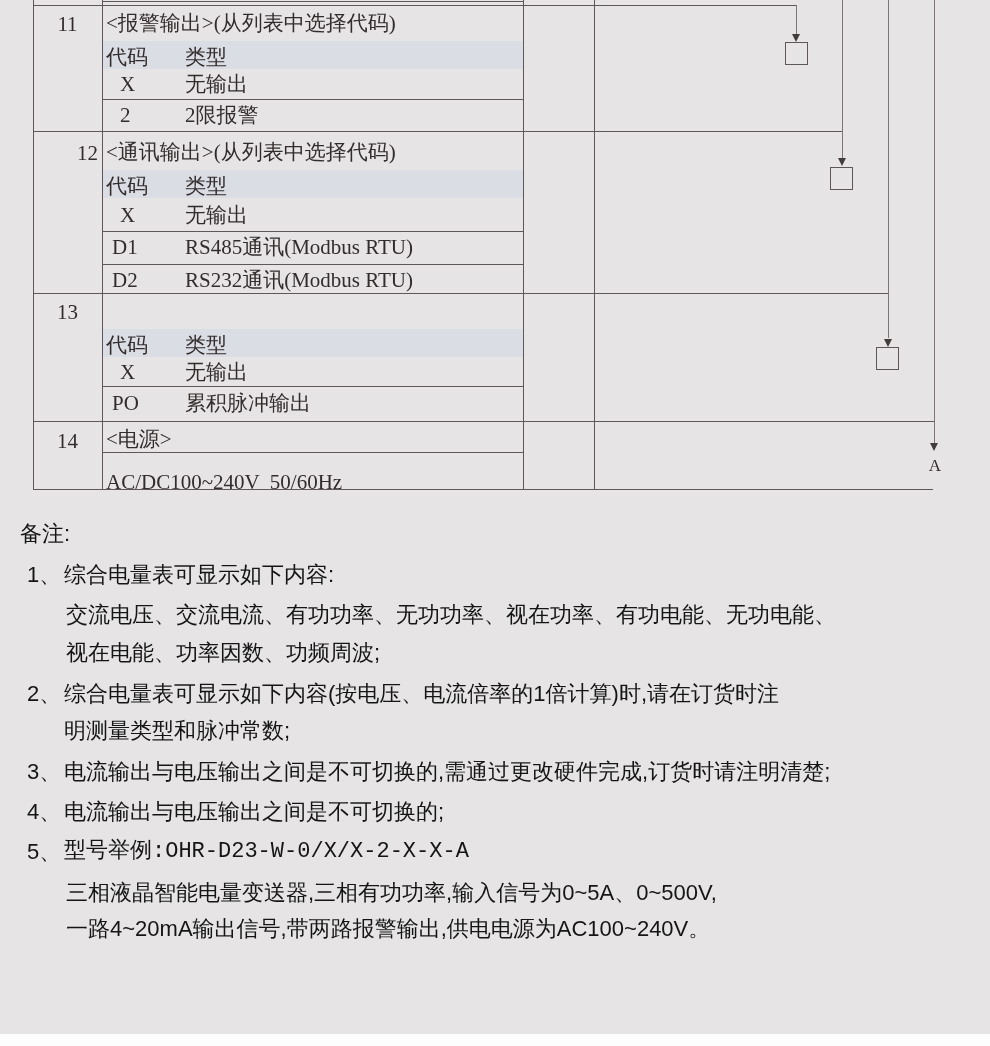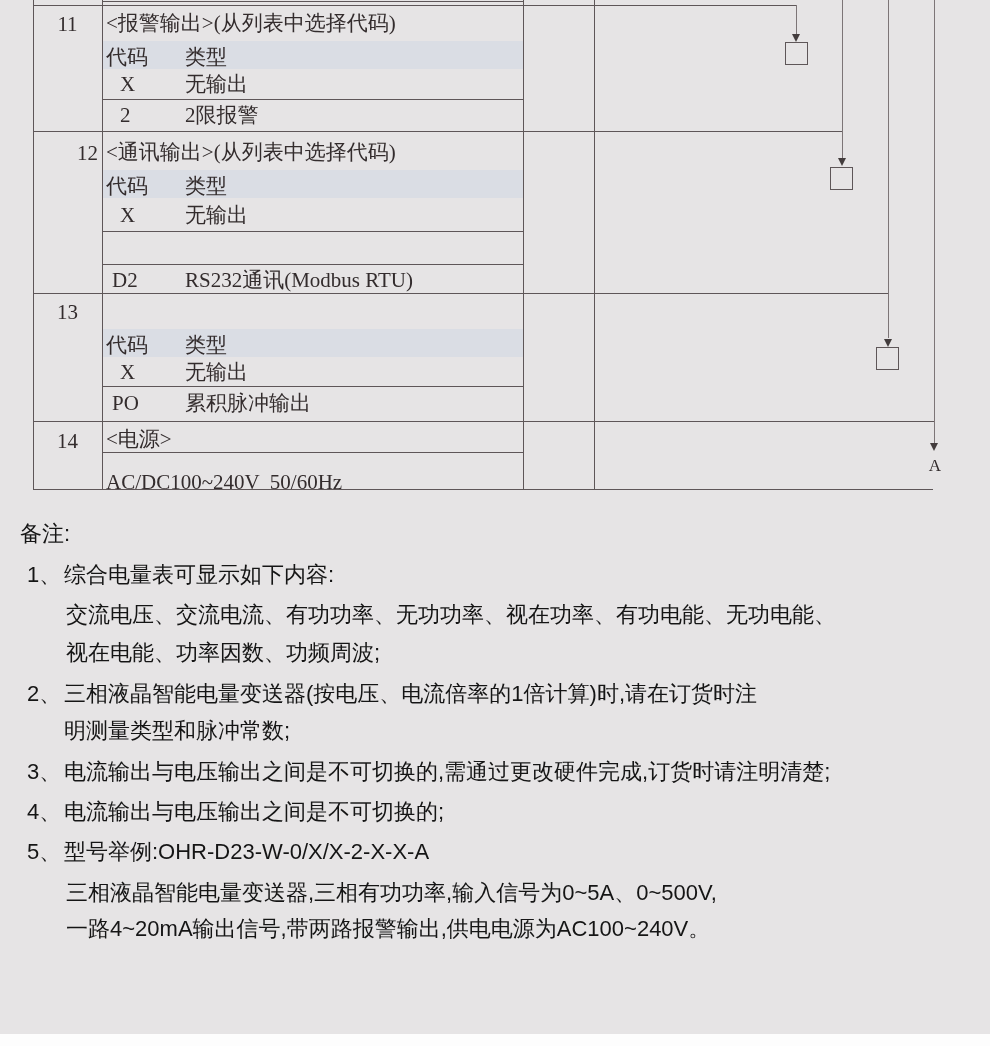--- a/index.html
+++ b/index.html
@@ -101,20 +101,23 @@
   </div>
 
   <div class="tcell num" style="top:140px;padding-left:20px;">12</div>
   <div class="tcell trow" style="top:139px;">&lt;通讯输出&gt;(从列表中选择代码)</div>
   <div class="tcell trow" style="top:173px;">
     <span class="code">代码</span><span>类型</span>
   </div>
   <div class="tcell trow" style="top:202px;">
     <span class="code opt1">X</span><span>无输出</span>
   </div>
+  <div class="tcell trow" style="top:234px;">
+    <span class="code opt2">D1</span><span>RS485通讯(Modbus RTU)</span>
+  </div>
   <div class="tcell trow" style="top:267px;">
     <span class="code opt2">D2</span><span>RS232通讯(Modbus RTU)</span>
   </div>
 
   <div class="tcell num" style="top:299px;">13</div>
   <div class="tcell trow" style="top:332px;">
     <span class="code">代码</span><span>类型</span>
   </div>
   <div class="tcell trow" style="top:359px;">
     <span class="code opt1">X</span><span>无输出</span>
@@ -128,28 +131,28 @@
   <div class="tcell trow pre" style="top:458px;margin-top:11px;">AC/DC100~240V  50/60Hz</div>
 
   <div class="note" style="left:20px;top:519px;">备注:</div>
 
   <div class="note" style="left:27px;top:560px;">1、</div>
   <div class="note" style="left:64px;top:560px;">综合电量表可显示如下内容:</div>
   <div class="note" style="left:66px;top:600px;">交流电压、交流电流、有功功率、无功功率、视在功率、有功电能、无功电能、</div>
   <div class="note" style="left:66px;top:638px;">视在电能、功率因数、功频周波;</div>
 
   <div class="note" style="left:27px;top:679px;">2、</div>
-  <div class="note" style="left:64px;top:679px;">三相液晶智能电量变送器(按电压、电流倍率的1倍计算)时,请在订货时注</div>
+  <div class="note" style="left:64px;top:679px;">综合电量表可显示如下内容(按电压、电流倍率的1倍计算)时,请在订货时注</div>
   <div class="note" style="left:64px;top:716px;">明测量类型和脉冲常数;</div>
 
   <div class="note" style="left:27px;top:757px;">3、</div>
   <div class="note" style="left:64px;top:757px;">电流输出与电压输出之间是不可切换的,需通过更改硬件完成,订货时请注明清楚;</div>
 
   <div class="note" style="left:27px;top:797px;">4、</div>
   <div class="note" style="left:64px;top:797px;">电流输出与电压输出之间是不可切换的;</div>
 
   <div class="note" style="left:27px;top:837px;">5、</div>
-  <div class="note" style="left:64px;top:837px;">型号举例:OHR-D23-W-0/X/X-2-X-X-A</div>
+  <div class="note" style="left:64px;top:837px;font-family:Liberation Mono, monospace;">型号举例:OHR-D23-W-0/X/X-2-X-X-A</div>
   <div class="note" style="left:66px;top:878px;">三相液晶智能电量变送器,三相有功功率,输入信号为0~5A、0~500V,</div>
   <div class="note" style="left:66px;top:914px;">一路4~20mA输出信号,带两路报警输出,供电电源为AC100~240V。</div>
 
   <div class="footer-strip"></div>
 </div>
 
 </body></html>

